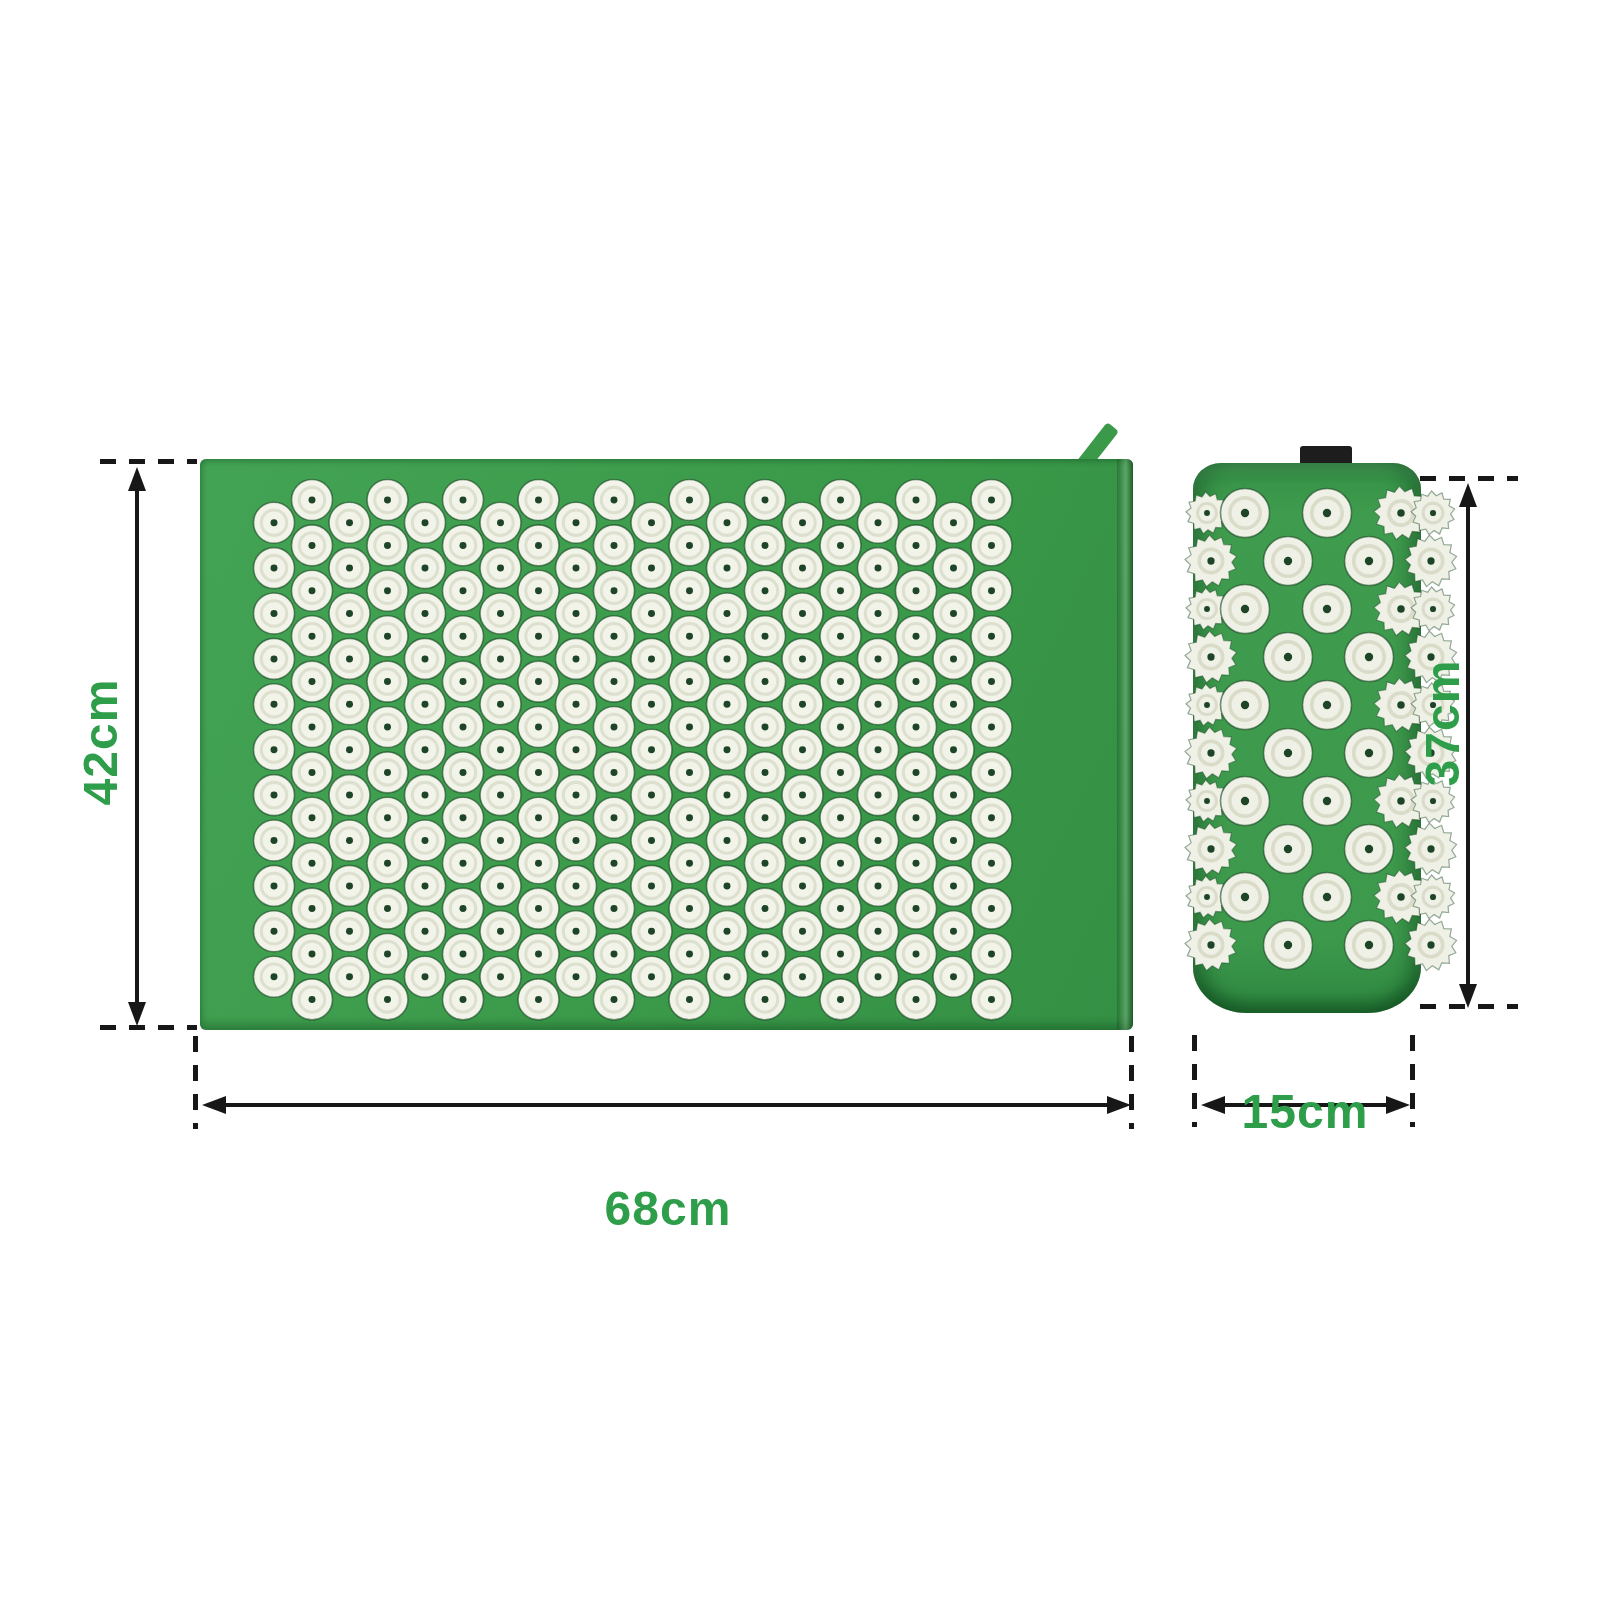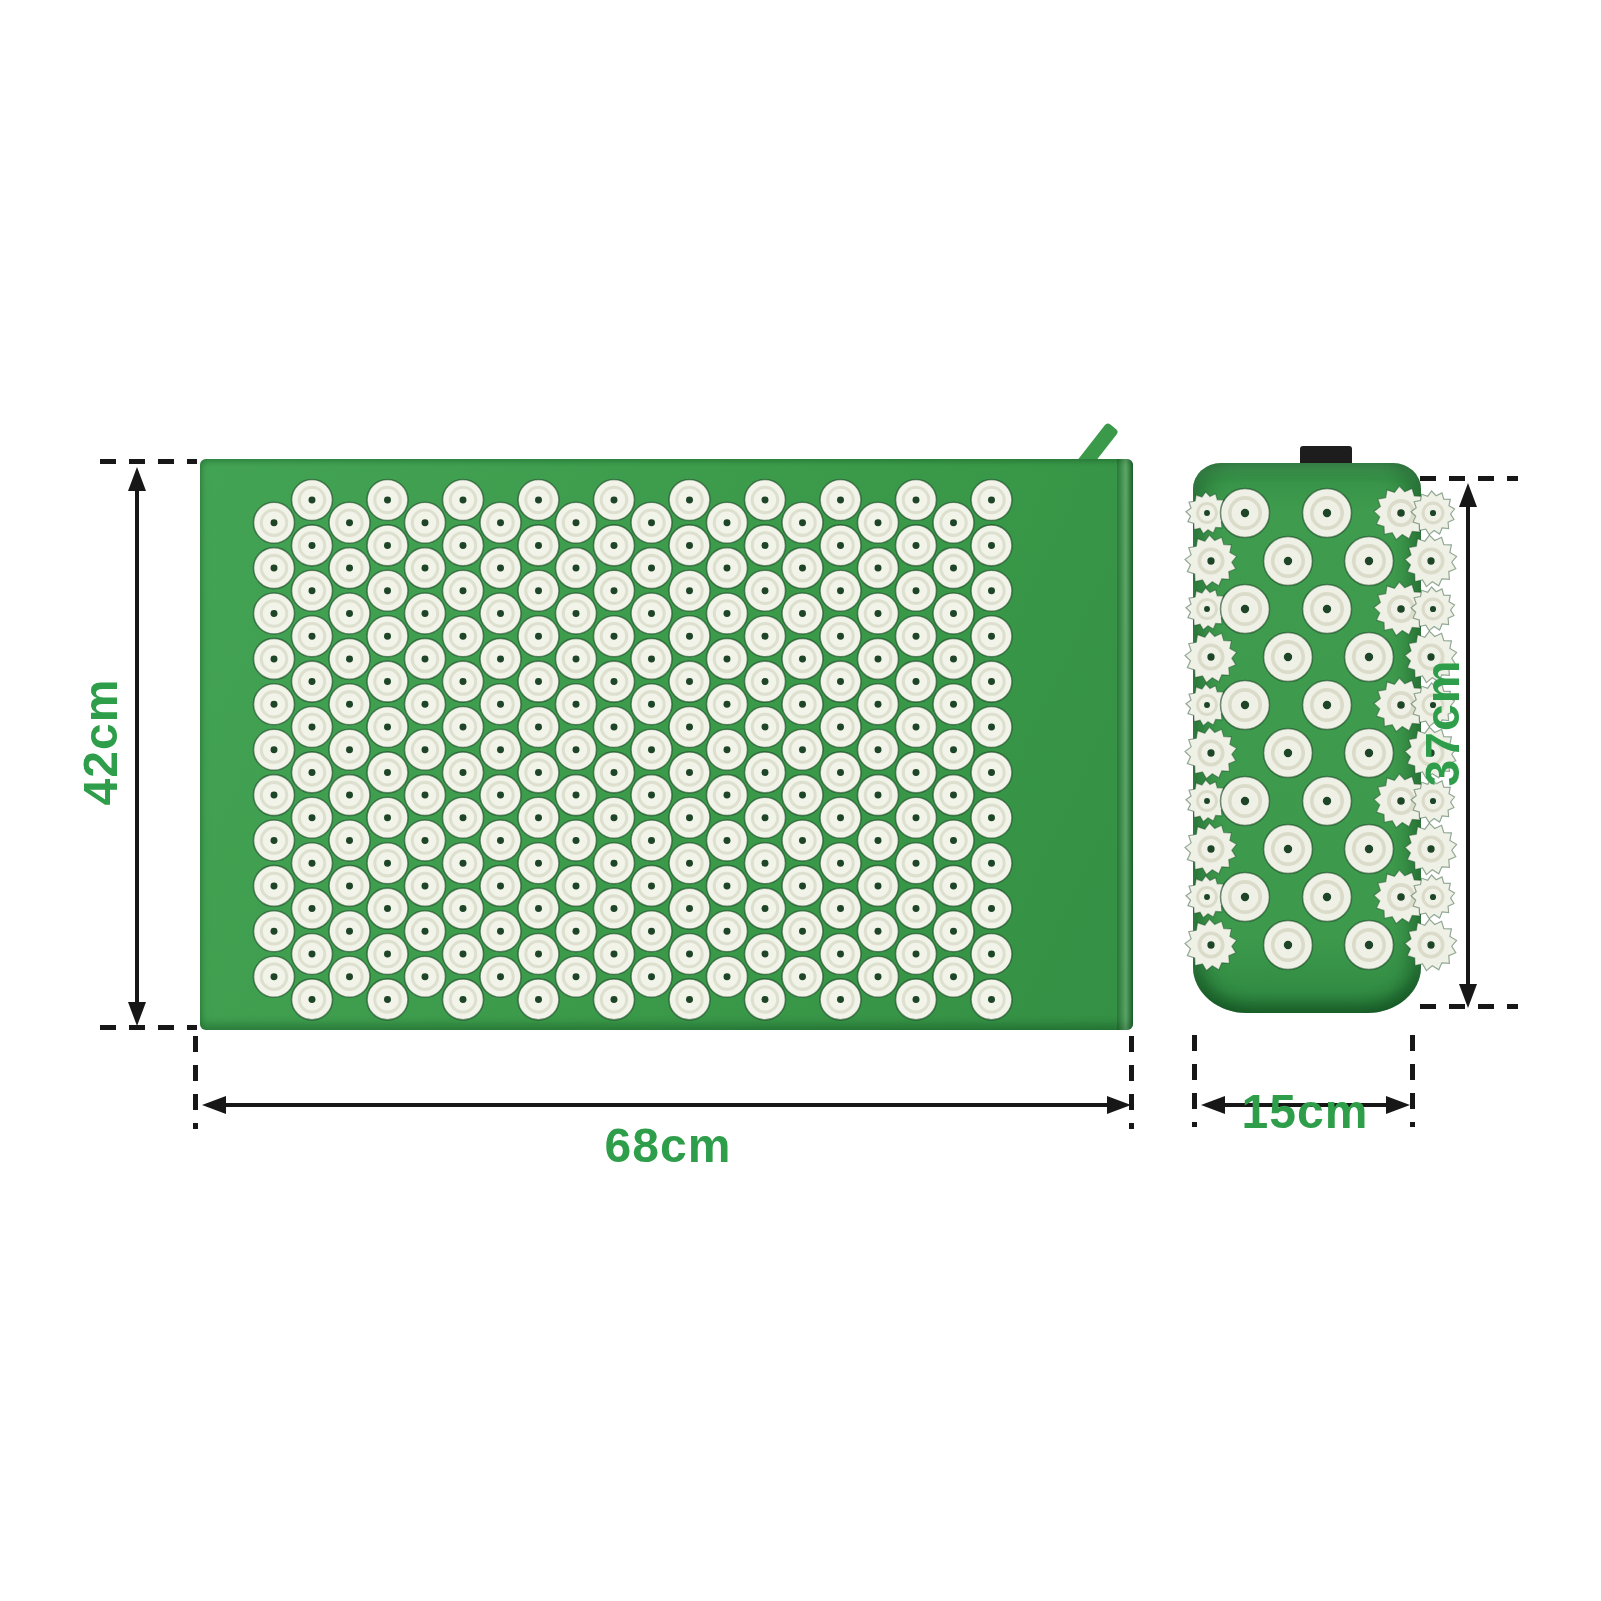--- a/index.html
+++ b/index.html
@@ -1456,21 +1456,21 @@
   <div class="arr down" style="left:128px;top:1002px"></div>
   <div class="dim-label rot" style="left:15px;top:716px;width:170px;height:52px">42cm</div>
 </div>
 
 <div>
   <div class="dash-v" style="left:193px;top:1036px;height:93px"></div>
   <div class="dash-v" style="left:1129px;top:1036px;height:93px"></div>
   <div class="arr left" style="left:199px;top:1096px"></div>
   <div class="hline" style="left:222px;top:1103px;width:887px"></div>
   <div class="arr right" style="left:1107px;top:1096px"></div>
-  <div class="dim-label" style="left:558px;top:1118px;width:220px;height:54px">68cm</div>
+  <div class="dim-label" style="left:558px;top:1181px;width:220px;height:54px">68cm</div>
 </div>
 
 <div>
   <div class="dash-h" style="left:1420px;top:476px;width:98px"></div>
   <div class="dash-h" style="left:1420px;top:1004px;width:98px"></div>
   <div class="arr up" style="left:1459px;top:480px"></div>
   <div class="vline" style="left:1466px;top:502px;height:484px"></div>
   <div class="arr down" style="left:1459px;top:984px"></div>
   <div class="dim-label rot" style="left:1357px;top:697px;width:170px;height:52px">37cm</div>
 </div>

